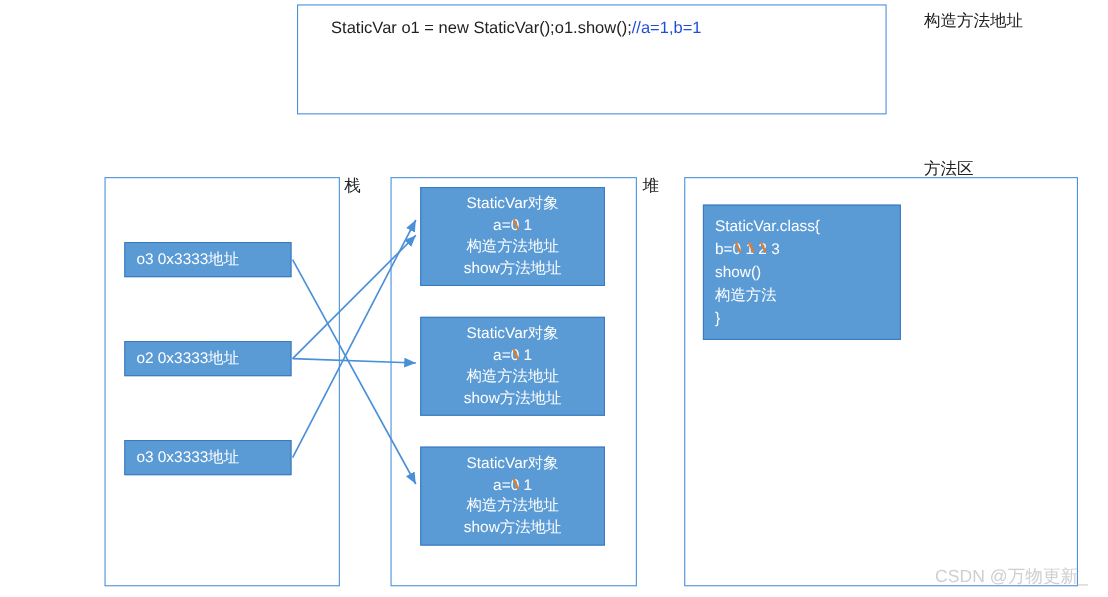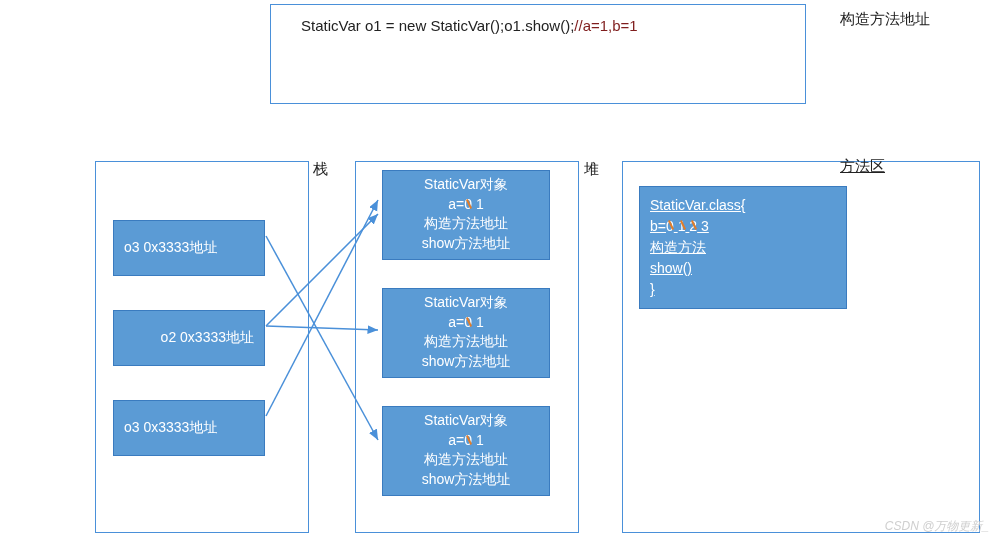--- a/index.html
+++ b/index.html
@@ -17,41 +17,41 @@
     position: absolute;
     left: 270px;
     top: 4px;
     width: 536px;
     height: 100px;
     border: 1.5px solid #4a90d9;
     padding: 12px 30px 8px 30px;
     color: #222;
   }
   .code-line { white-space: pre; }
-  .comment { color: #7f1d1d; }
+  .comment { color: #1d4ed8; }
   .main-label {
     position: absolute;
     left: 840px;
     top: 10px;
     color: #222;
   }
   .region {
     position: absolute;
     border: 1.5px solid #4a90d9;
   }
   .region-label {
     position: absolute;
     color: #222;
   }
   .stack-item {
     position: absolute;
     background: #5b9bd5;
     border: 1.5px solid #3a7bbf;
     color: #fff;
-    padding: 18px 10px;
+    padding: 6px 10px;
     width: 152px;
     text-align: left;
     font-size: 14px;
   }
   .heap-item {
     position: absolute;
     background: #5b9bd5;
     border: 1.5px solid #3a7bbf;
     color: #fff;
     text-align: center;
@@ -59,57 +59,55 @@
     padding: 4px 6px 6px 6px;
     font-size: 14px;
     line-height: 1.4;
   }
   .method-area-box {
     position: absolute;
     background: #5b9bd5;
     border: 1.5px solid #3a7bbf;
     color: #fff;
     padding: 8px 10px;
-    width: 208px;
+    width: 180px;
     font-size: 14px;
     line-height: 1.5;
-    text-decoration: underline;
   }
   .strike { position: relative; display: inline-block; }
   .strike-mark {
     position: absolute;
     width: 10px;
     height: 2px;
     background: #e07d2b;
     transform: rotate(65deg);
     top: 8px;
   }
   svg.arrows { position: absolute; left: 0; top: 0; pointer-events: none; }
   .watermark {
     position: absolute;
     right: 18px;
     bottom: 8px;
     color: #cfcfcf;
-    font-size: 12px;
-    font-style: italic;
+    font-size: 16px;
   }
 </style>
 </head>
 <body>
 
 <div class="code-box">
   <div class="code-line"><span>StaticVar o1 = new StaticVar();o1.show();</span><span class="comment">//a=1,b=1</span></div>
 </div>
 <div class="main-label">构造方法地址</div>
 
 <div class="region" style="left:95px; top:161px; width:214px; height:372px;"></div>
 <div class="region-label" style="left:313px; top:160px;">栈</div>
 
 <div class="stack-item" style="left:113px; top:220px;"><span>o3  0x3333地址</span></div>
-<div class="stack-item" style="left:113px; top:310px;text-align:right;"><span>o2  0x3333地址</span></div>
+<div class="stack-item" style="left:113px; top:310px;"><span>o2  0x3333地址</span></div>
 <div class="stack-item" style="left:113px; top:400px;"><span>o3  0x3333地址</span></div>
 
 <div class="region" style="left:355px; top:161px; width:224px; height:372px;"></div>
 <div class="region-label" style="left:584px; top:160px;">堆</div>
 
 <div class="heap-item" style="left:382px; top:170px;">
   <div>StaticVar对象</div>
   <div>
     <span>a=</span><span class="strike"><span>0</span><span class="strike-mark" style="left:0;"></span></span><span> 1</span>
   </div>
@@ -129,31 +127,31 @@
 <div class="heap-item" style="left:382px; top:406px;">
   <div>StaticVar对象</div>
   <div>
     <span>a=</span><span class="strike"><span>0</span><span class="strike-mark" style="left:0;"></span></span><span> 1</span>
   </div>
   <div>构造方法地址</div>
   <div>show方法地址</div>
 </div>
 
 <div class="region" style="left:622px; top:161px; width:358px; height:372px;"></div>
-<div class="region-label" style="left:840px; top:157px;text-decoration:underline;">方法区</div>
+<div class="region-label" style="left:840px; top:144px;">方法区</div>
 
 <div class="method-area-box" style="left:639px; top:186px;">
   <div>StaticVar.class{</div>
   <div>
     <span>b=</span><span class="strike"><span>0</span><span class="strike-mark" style="left:0;"></span></span>
     <span> </span><span class="strike"><span>1</span><span class="strike-mark" style="left:0;"></span></span>
     <span> </span><span class="strike"><span>2</span><span class="strike-mark" style="left:0;"></span></span><span> 3</span>
   </div>
+  <div>show()</div>
   <div>构造方法</div>
-  <div>show()</div>
   <div>}</div>
 </div>
 
 <svg class="arrows" width="1007" height="543">
   <defs>
     <marker id="arrowhead" markerWidth="8" markerHeight="8" refX="7" refY="3" orient="auto">
       <path d="M0,0 L7,3 L0,6 Z" fill="#4a90d9"></path>
     </marker>
   </defs>
 

